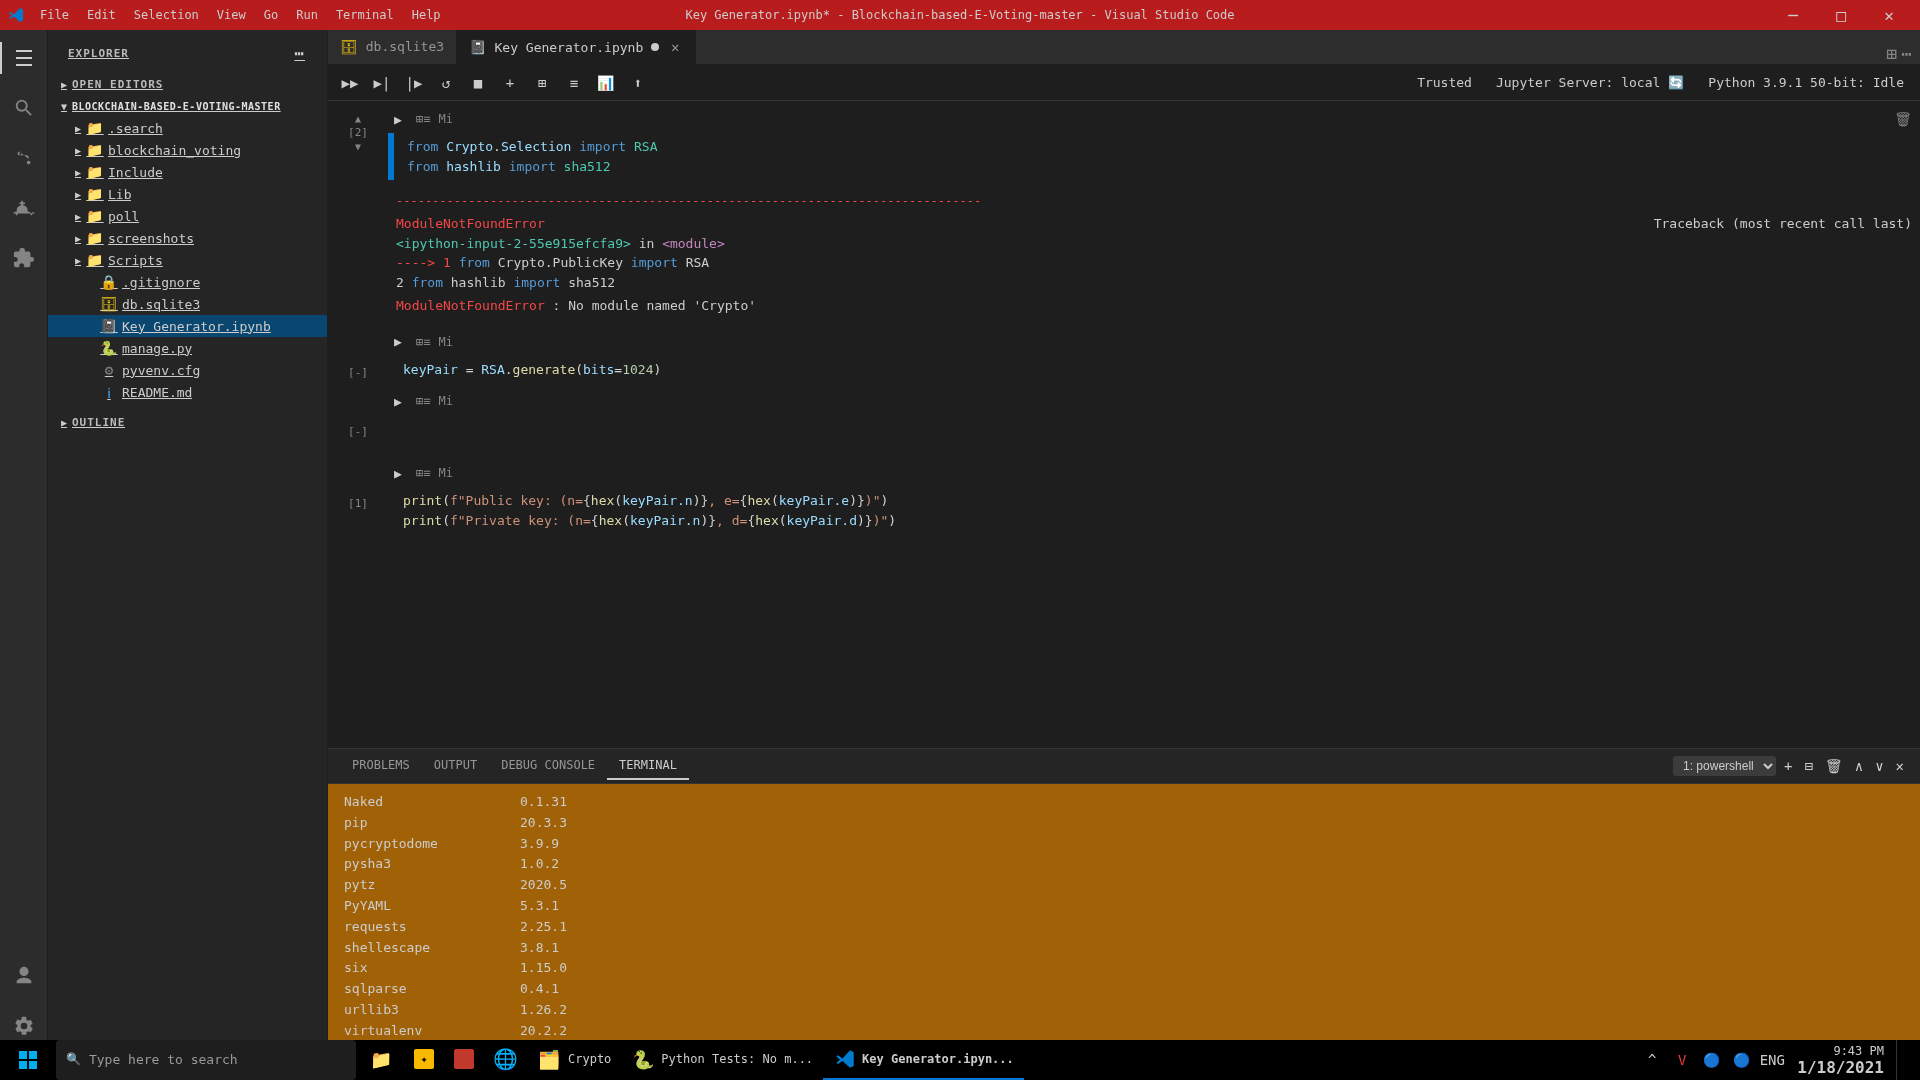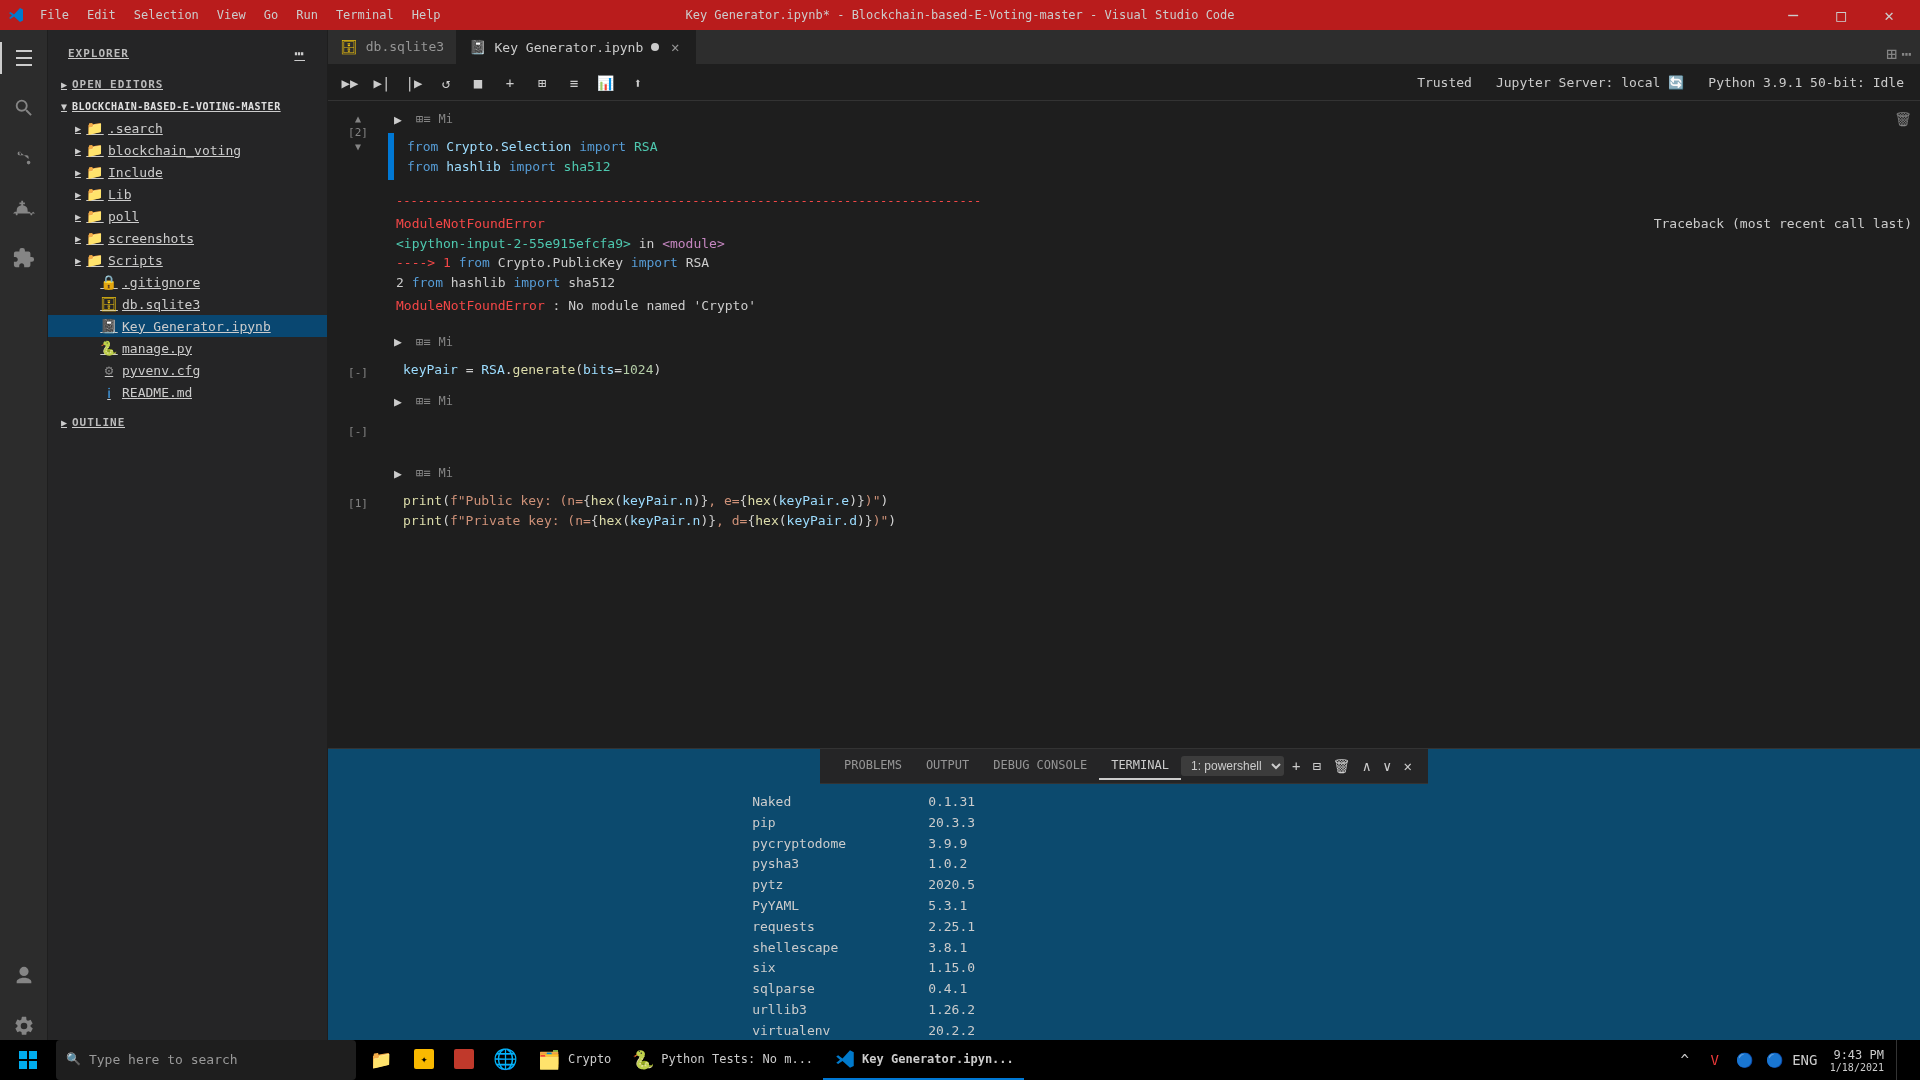--- a/index.html
+++ b/index.html
@@ -347,25 +347,24 @@
     .error-red { color: #f44747; }
     .kw-green { color: #4ec9b0; }
     .kw-blue { color: #569cd6; }
     .kw-yellow { color: #dcdcaa; }
     .kw-orange { color: #ce9178; }
     .kw-light { color: #9cdcfe; }
 
     
     #panel {
       height: 310px;
-      background: #0c4a6e;
+      background: #a16207;
       border-top: 1px solid #333;
       display: flex;
       flex-direction: column;
-      align-items: center;
     }
     #panel-tabs {
       height: 35px;
       background: #252526;
       display: flex;
       align-items: center;
       padding: 0 12px;
       gap: 0;
       border-bottom: 1px solid #333;
     }
@@ -512,21 +511,21 @@
     #clock {
       text-align: right;
       padding: 0 8px;
       cursor: pointer;
       height: 40px;
       display: flex;
       flex-direction: column;
       justify-content: center;
     }
     .clock-time { font-size: 12px; }
-    .clock-date { font-size: 10px; }
+    .clock-date { font-size: 16px; font-weight: bold; }
 
     
     ::-webkit-scrollbar { width: 8px; height: 8px; }
     ::-webkit-scrollbar-track { background: #1e1e1e; }
     ::-webkit-scrollbar-thumb { background: #424242; border-radius: 4px; }
   </style>
 </head>
 <body>
 
 <div id="title-bar">

